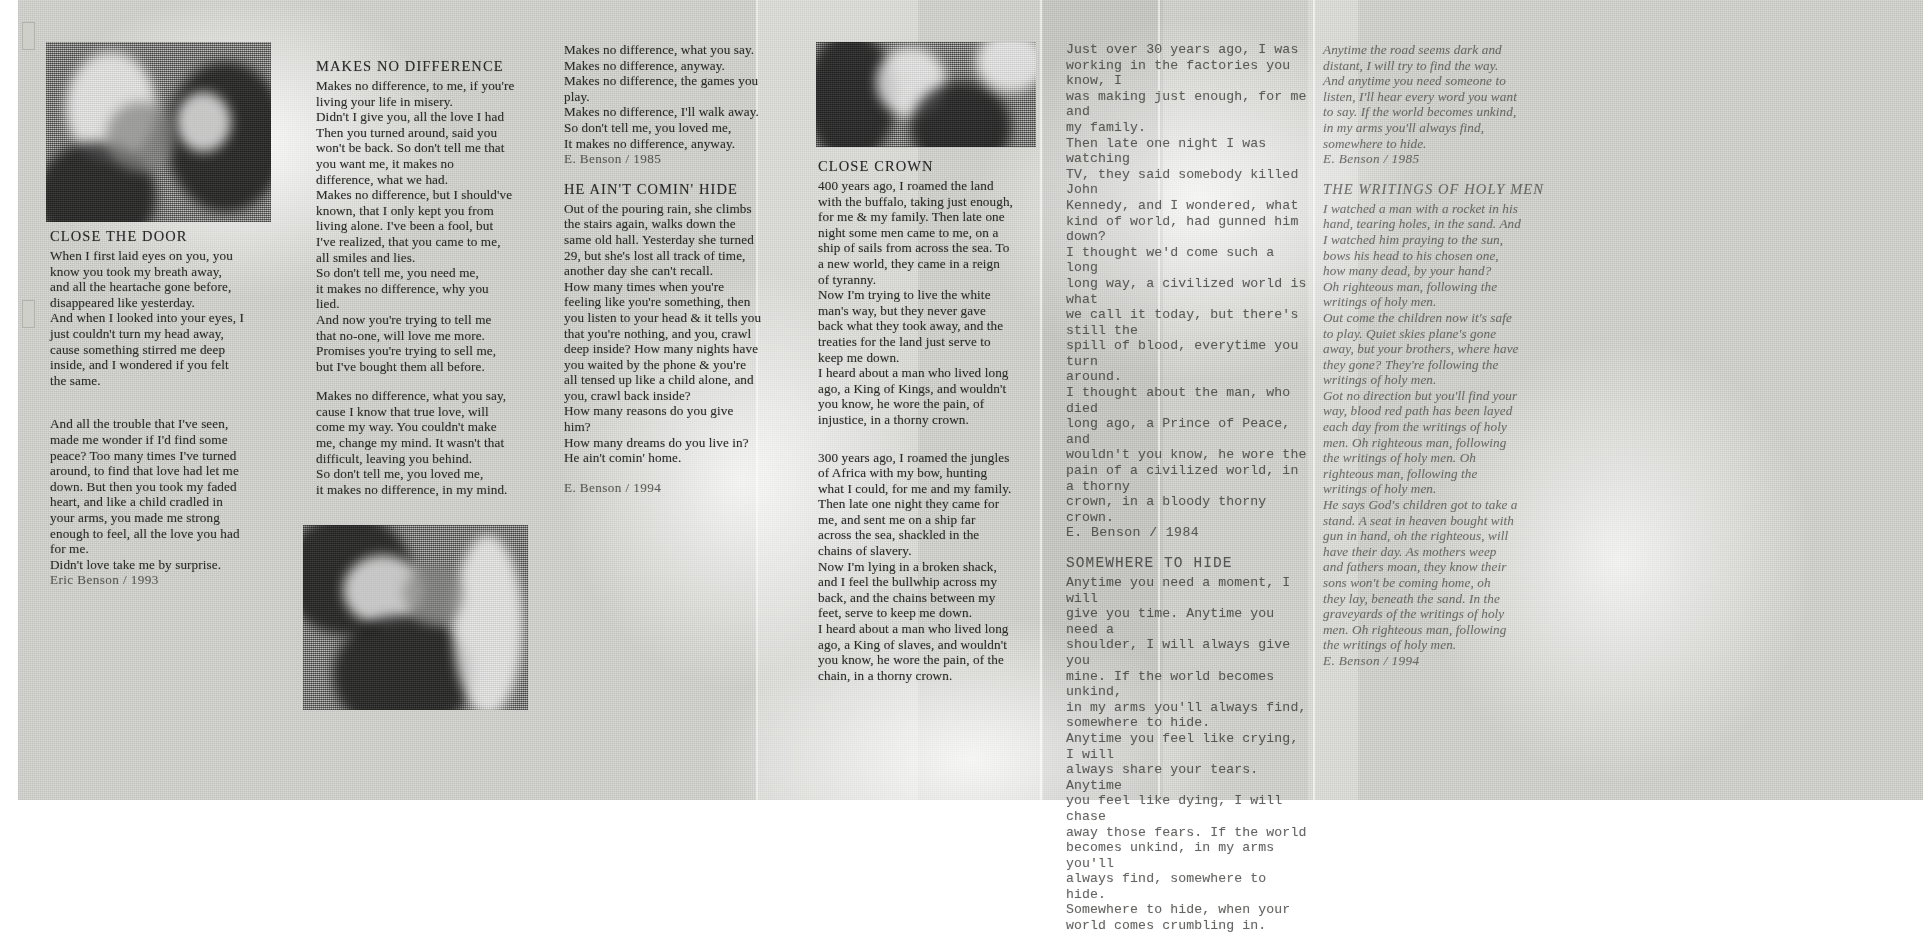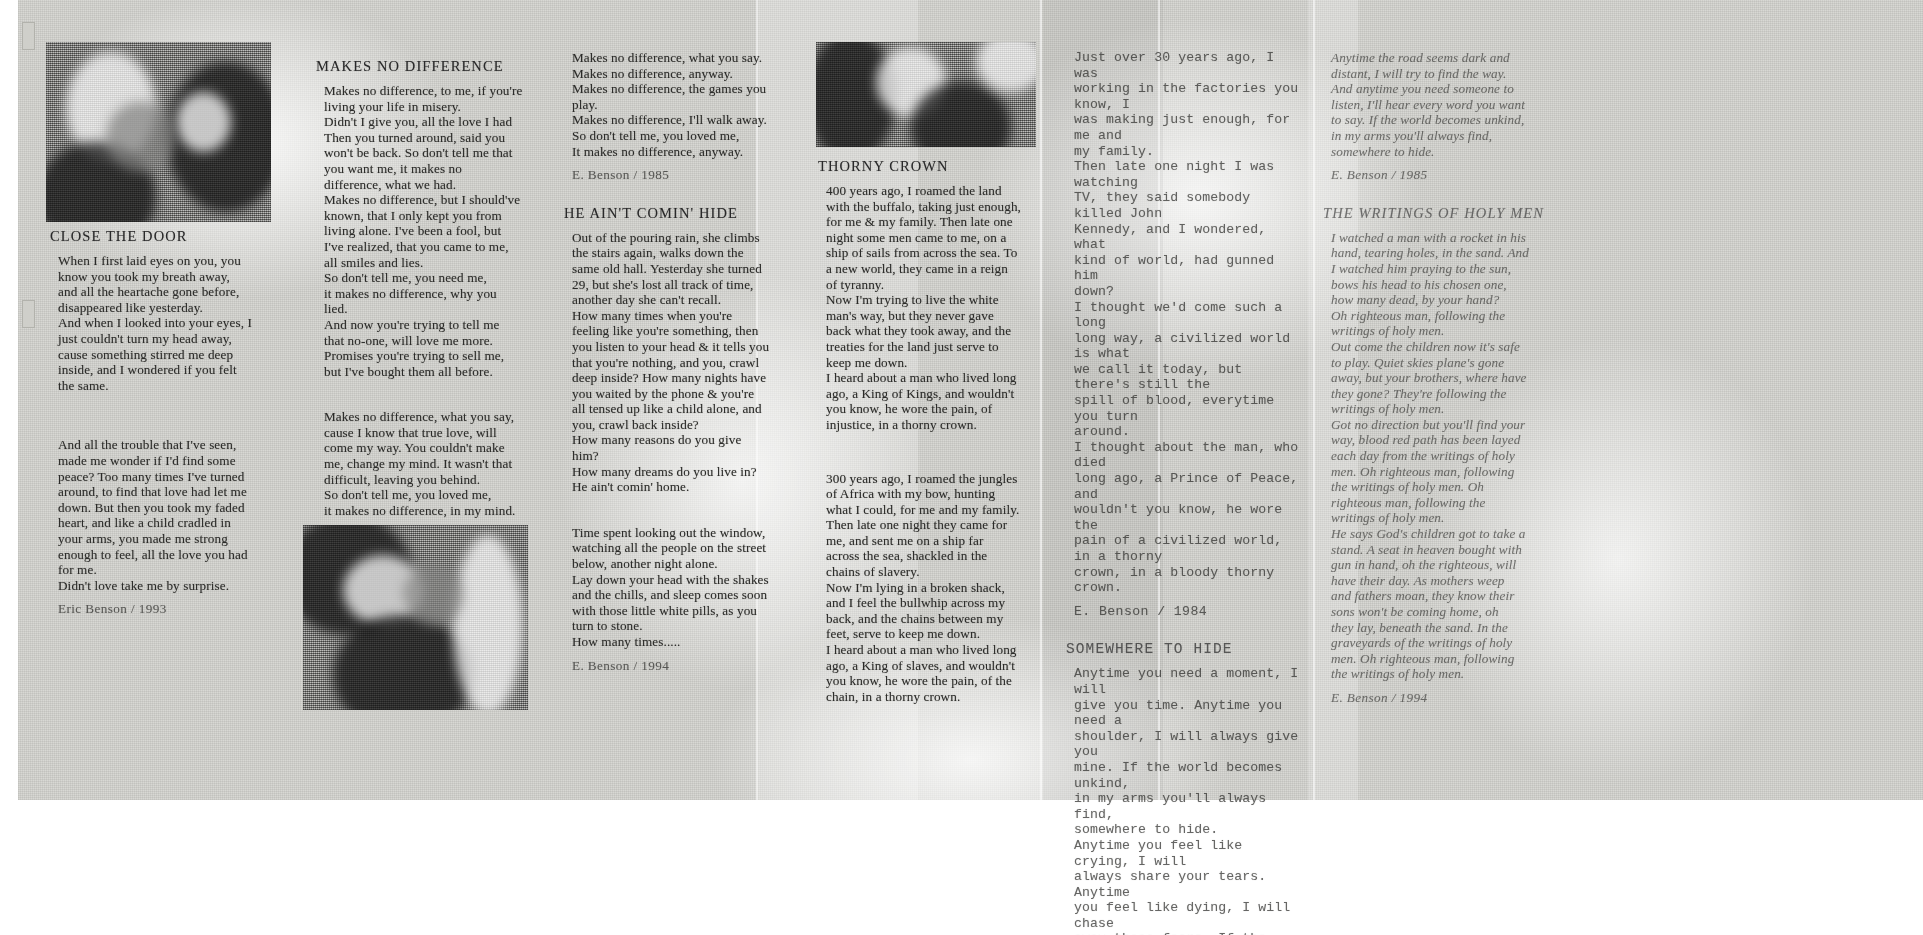--- a/index.html
+++ b/index.html
@@ -58,21 +58,21 @@
 
   
   .col {
     position: absolute;
     color: #2b2b29;
     font-size: 13.2px;
     line-height: 15.6px;
     letter-spacing: 0.1px;
     text-shadow: 0 0 1px rgba(120,120,115,0.55);
   }
-  .col p { margin: 8px; }
+  .col p { margin: 0; }
   .gap { height: 14px; }
   h2.song {
     font-size: 14.5px;
     line-height: 17px;
     font-weight: normal;
     letter-spacing: 1.1px;
     margin: 0 0 3px 0;
     color: #29292a;
   }
   .sig {
@@ -227,33 +227,25 @@
 that you're nothing, and you, crawl
 deep inside? How many nights have
 you waited by the phone &amp; you're
 all tensed up like a child alone, and
 you, crawl back inside?
 How many reasons do you give
 him?
 How many dreams do you live in?
 He ain't comin' home.</p>
     <div class="gap"></div>
-    <p style="white-space:pre-line">Time spent looking out the window,
-watching all the people on the street
-below, another night alone.
-Lay down your head with the shakes
-and the chills, and sleep comes soon
-with those little white pills, as you
-turn to stone.
-How many times.....</p>
     <p class="sig faded">E. Benson / 1994</p>
   </div>
 
   <div class="col" style="left:800px; top:158px; width:240px;">
-    <h2 class="song">THORNY CROWN</h2>
+    <h2 class="song">CLOSE CROWN</h2>
     <p style="white-space:pre-line">400 years ago, I roamed the land
 with the buffalo, taking just enough,
 for me &amp; my family. Then late one
 night some men came to me, on a
 ship of sails from across the sea. To
 a new world, they came in a reign
 of tyranny.
 Now I'm trying to live the white
 man's way, but they never gave
 back what they took away, and the

